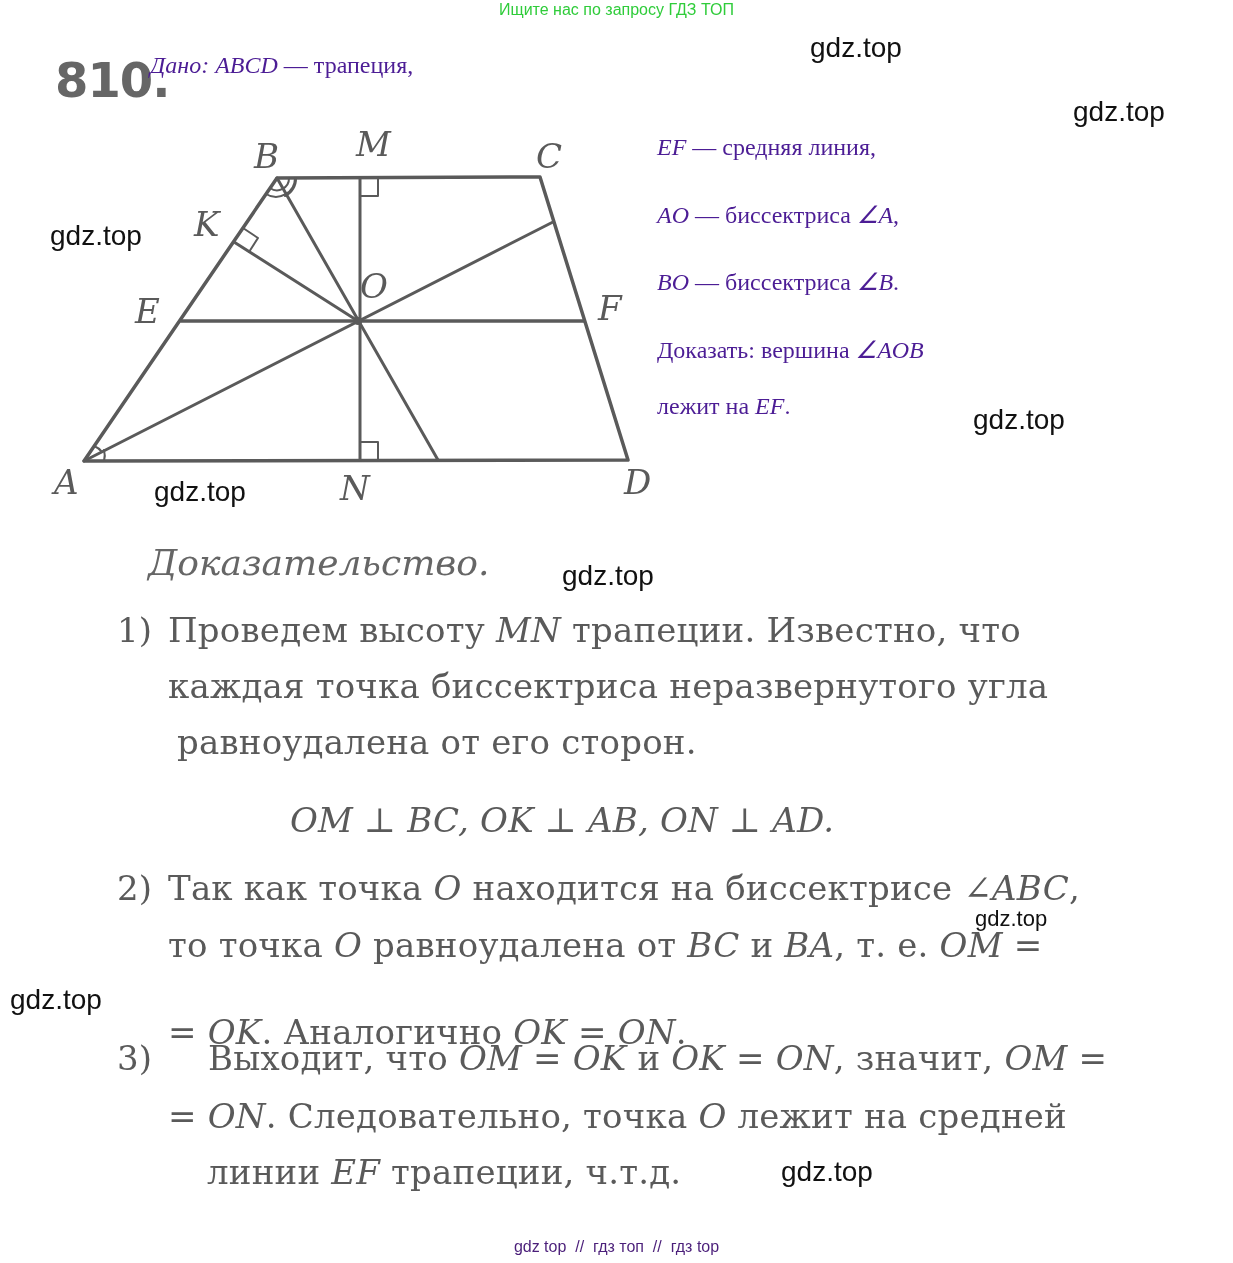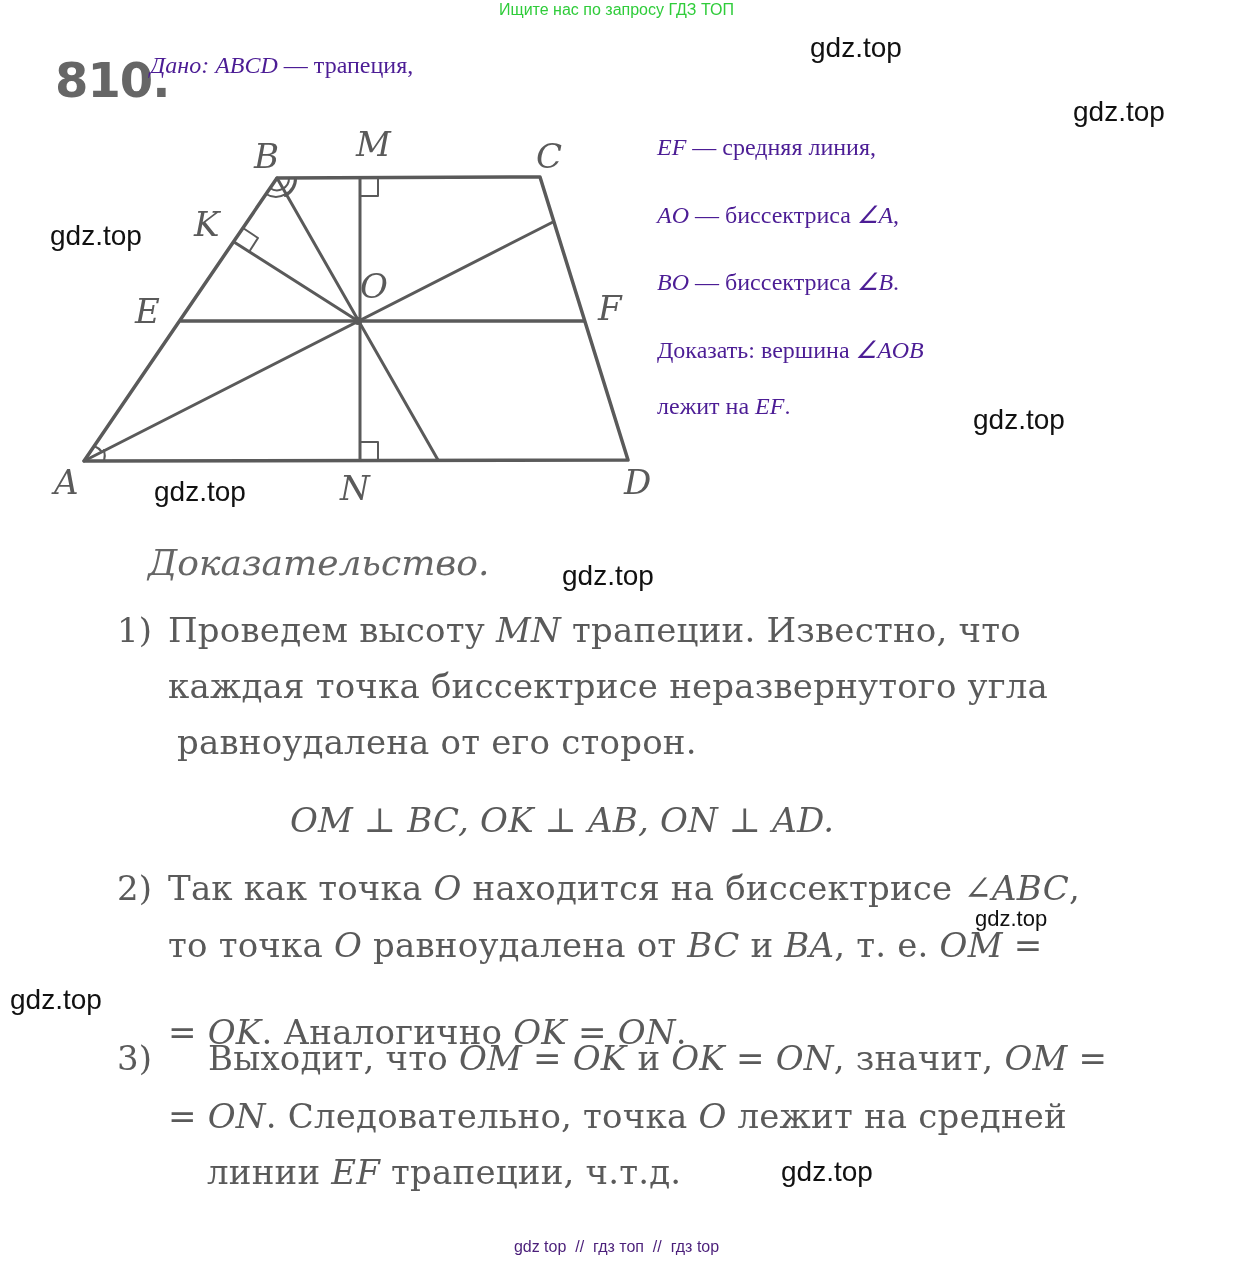--- a/index.html
+++ b/index.html
@@ -123,21 +123,21 @@
   <text class="lbl" x="340" y="500">N</text>
   <text class="lbl" x="624" y="494">D</text>
 </svg>
 
 <div class="abs proof-title">Доказательство.</div>
 
 <div class="abs text-line step-num" style="top:610px;">1)</div>
 <div class="abs text-line indent" style="top:610px;">
   <span>Проведем высоту </span><span class="math">MN</span><span> трапеции. Известно, что</span>
 </div>
-<div class="abs text-line indent" style="top:666px;">каждая точка биссектрисе неразвернутого угла</div>
+<div class="abs text-line indent" style="top:666px;">каждая точка биссектриса неразвернутого угла</div>
 <div class="abs text-line indent" style="top:722px;margin-left:9px;">равноудалена от его сторон.</div>
 
 <div class="abs text-line math" style="left:290px;top:800px;text-align:right;">OM ⊥ BC, OK ⊥ AB, ON ⊥ AD.</div>
 
 <div class="abs text-line step-num" style="top:868px;">2)</div>
 <div class="abs text-line indent" style="top:868px;">
   <span>Так как точка </span><span class="math">O</span><span> находится на биссектрисе </span><span class="math">∠ABC</span><span>,</span>
 </div>
 <div class="abs text-line indent" style="top:925px;">
   <span>то точка </span><span class="math">O</span><span> равноудалена от </span><span class="math">BC</span><span> и </span><span class="math">BA</span><span>, т. е. </span><span class="math">OM</span><span> =</span>

